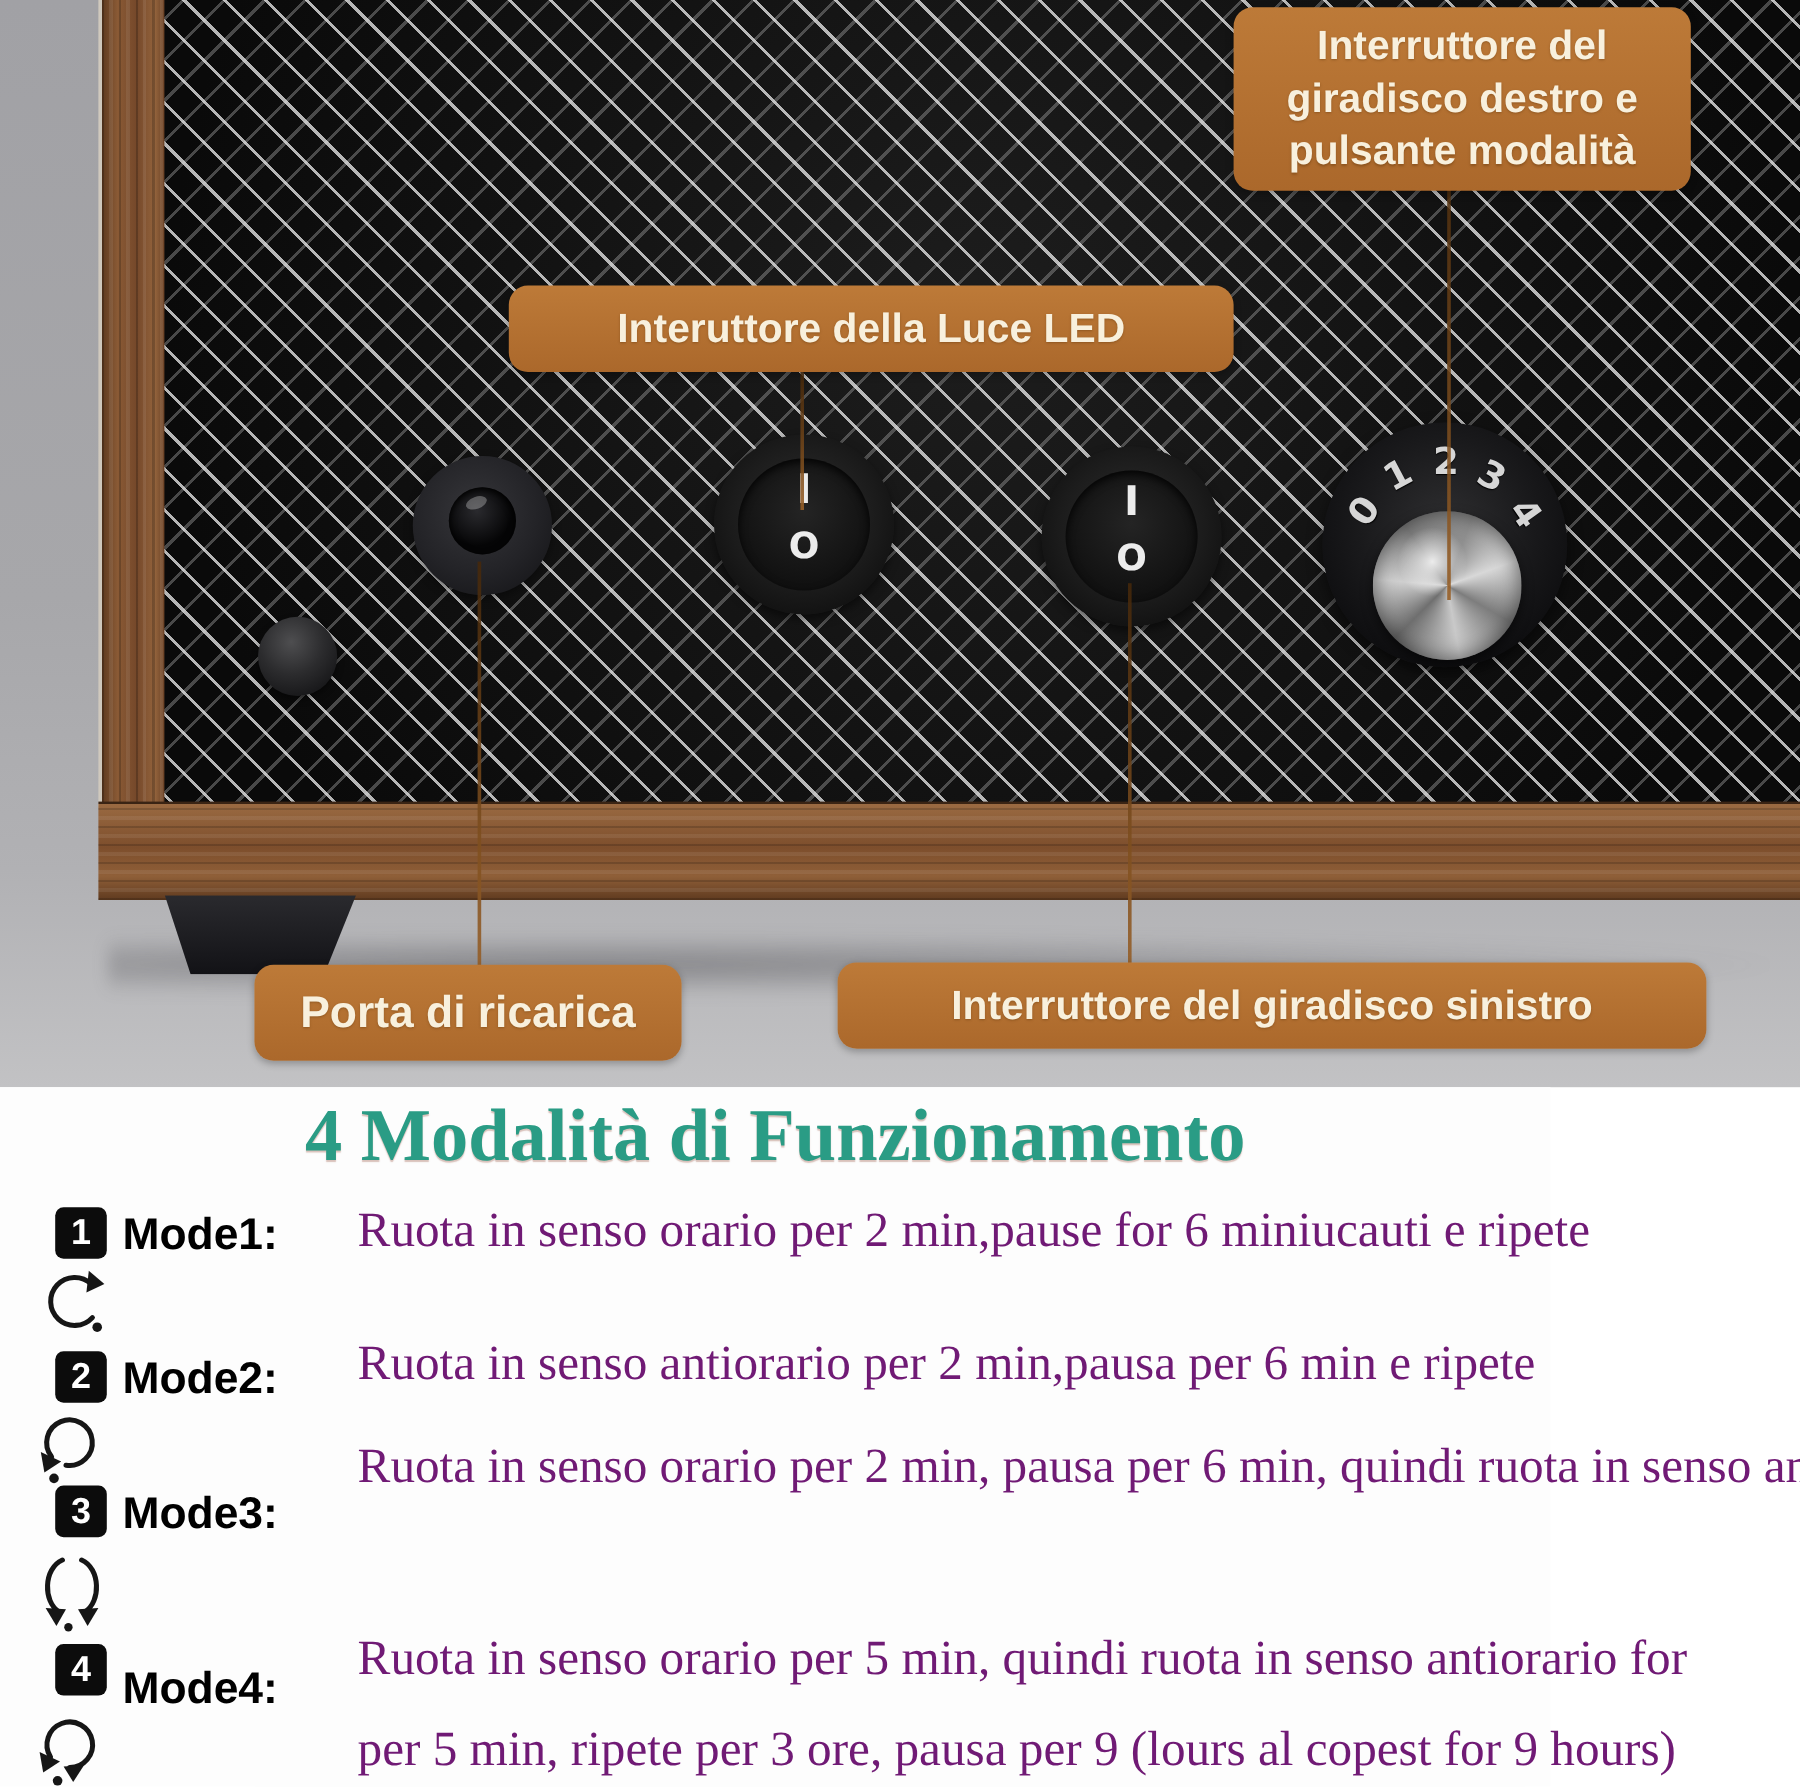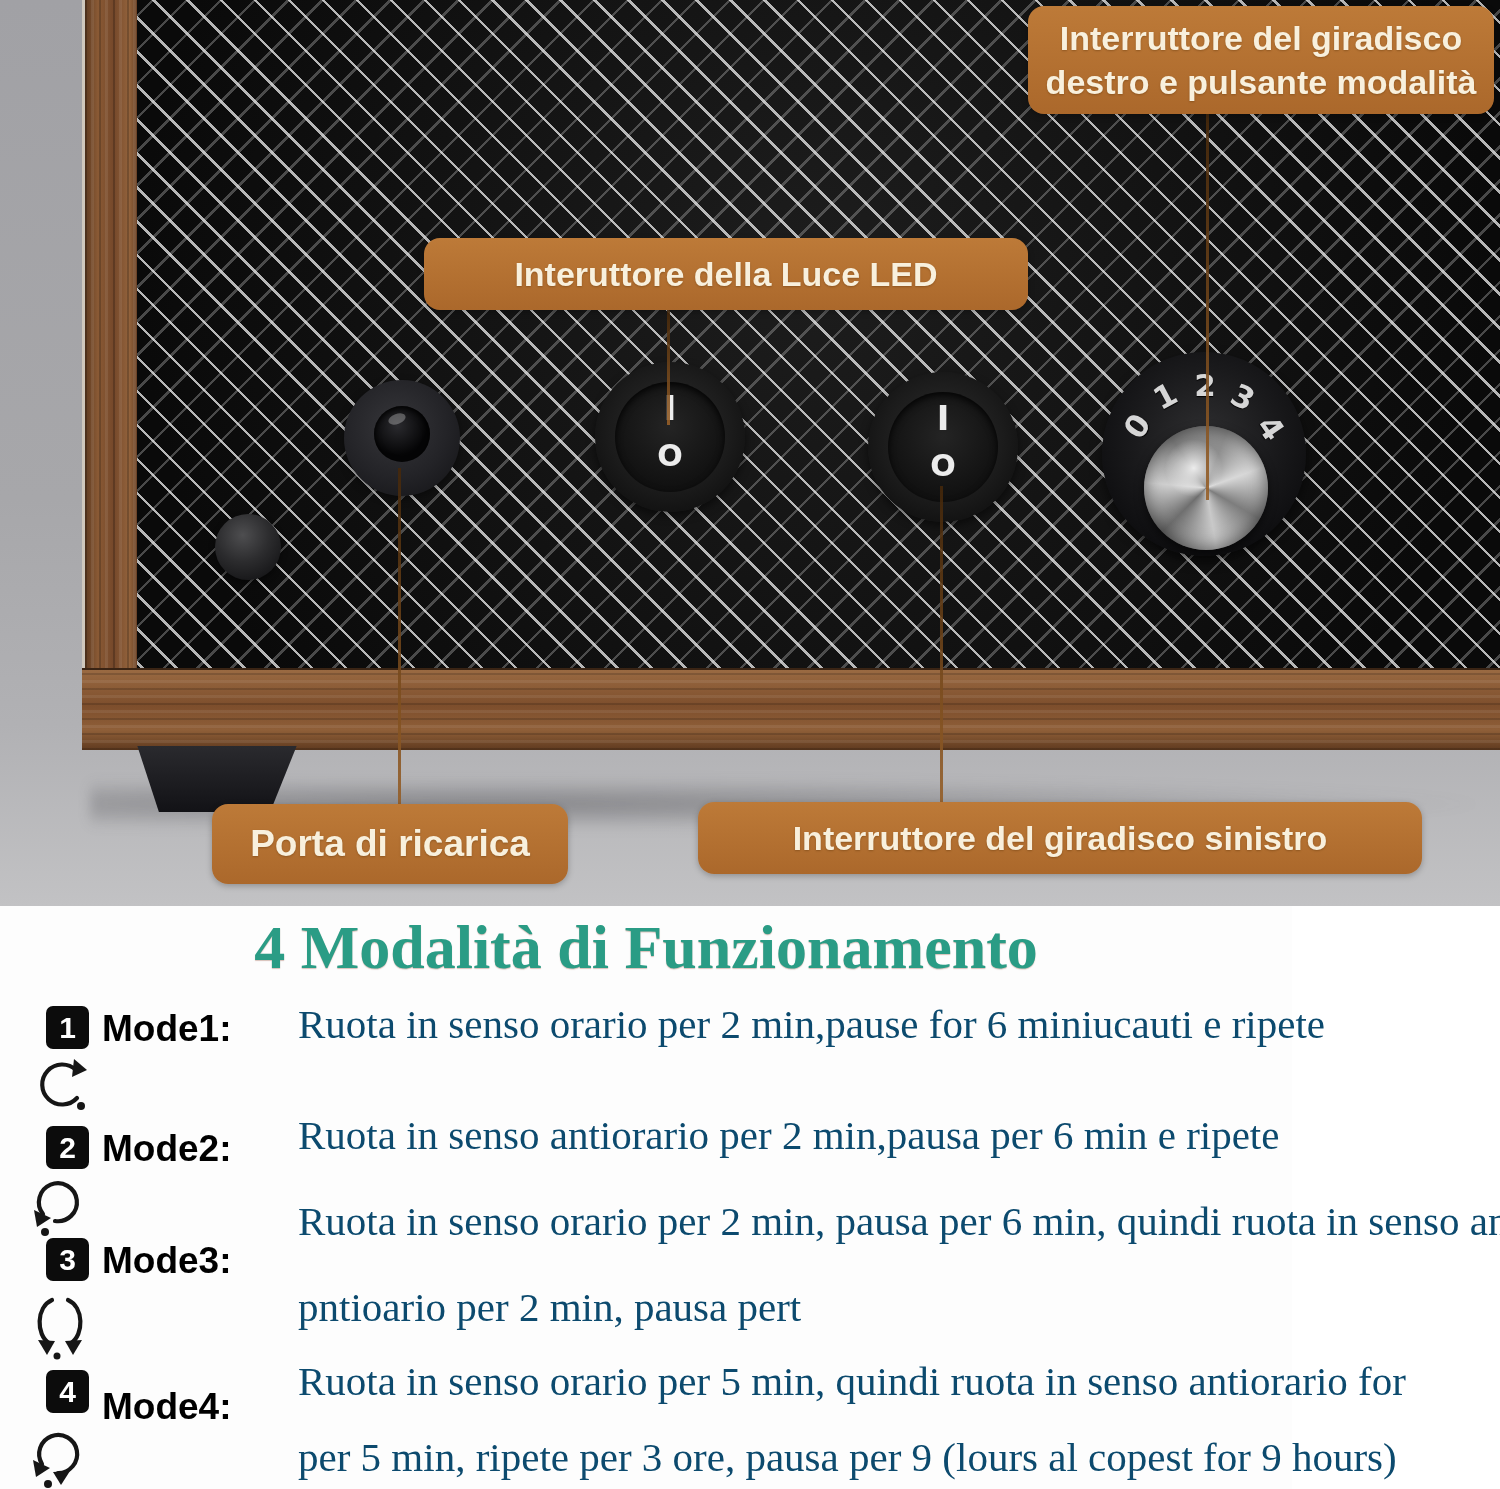--- a/index.html
+++ b/index.html
@@ -75,35 +75,35 @@
       conic-gradient(from 20deg, #8f8f8f, #d8d8d8 50deg, #7d7d7d 100deg, #c9c9c9 150deg, #6f6f6f 205deg, #cfcfcf 255deg, #828282 305deg, #8f8f8f 360deg);
     box-shadow:inset 0 0 18px rgba(0,0,0,.55), 0 4px 10px rgba(0,0,0,.6);}
 
   .leader{position:absolute;width:3px;z-index:4;
     background:linear-gradient(180deg,rgba(70,40,10,.85),rgba(150,95,40,.9));}
 
   .callout{position:absolute;z-index:5;box-sizing:border-box;text-align:center;
     background:linear-gradient(180deg,#bd7a38,#ab682b);color:#f8f0dd;border-radius:16px;
     font:700 34px/1.3 "Liberation Sans",sans-serif;
     text-shadow:0 1px 2px rgba(90,50,10,.4);box-shadow:0 2px 6px rgba(0,0,0,.25);}
-  .co-right{left:1028px;top:6px;width:466px;padding:10px 8px;}
+  .co-right{left:1028px;top:6px;width:381px;padding:10px 8px;}
   .co-led{left:424px;top:238px;width:604px;padding:14px 8px;}
   .co-port{left:212px;top:804px;width:356px;padding:16px 8px;font-size:37px;}
   .co-left{left:698px;top:802px;width:724px;padding:14px 6px;}
 
   
   .modes{position:absolute;left:0;top:906px;width:1292px;height:583px;background:#fdfdfd;}
   .title{margin:0;position:absolute;left:0;right:0;top:6px;text-align:center;
     font:700 62px "Liberation Serif",serif;color:#2a9c85;
     text-shadow:0 1px 1px rgba(150,80,60,.35);}
   .badge{position:absolute;width:43px;height:43px;background:#0c0c0c;color:#ffffff;border-radius:7px;
     display:flex;align-items:center;justify-content:center;
     font:700 30px "Liberation Sans",sans-serif;}
   .mlabel{position:absolute;font:600 37px "Liberation Sans",sans-serif;color:#000000;}
-  .mdesc{position:absolute;font:400 41px/1.15 "Liberation Serif",serif;color:#0c4a6e;white-space:nowrap;}
+  .mdesc{position:absolute;font:400 41px/1.15 "Liberation Serif",serif;color:#701a75;white-space:nowrap;}
   .micon{position:absolute;}
   .micon path{fill:none;stroke:#161616;stroke-width:4.2;stroke-linecap:round;}
   .micon polygon,.micon circle{fill:#161616;stroke:none;}
 
   .b1{left:46px;top:100px;} .l1{left:102px;top:102px;} .d1{left:298px;top:95px;}  .i1{left:34px;top:150px;}
   .b2{left:46px;top:220px;} .l2{left:102px;top:222px;} .d2{left:298px;top:206px;text-align:right;} .i2{left:28px;top:268px;}
   .d3a{left:298px;top:292px;} .b3{left:46px;top:332px;} .l3{left:102px;top:334px;}
   .d3b{left:298px;top:378px;} .i3{left:26px;top:386px;}
   .b4{left:46px;top:464px;} .l4{left:102px;top:480px;} .d4a{left:298px;top:452px;font-family:Liberation Serif, serif;}
   .i4{left:28px;top:520px;} .d4b{left:298px;top:528px;}
@@ -180,21 +180,20 @@
     <div class="mdesc d2">Ruota in senso antiorario per 2 min,pausa per 6 min e ripete</div>
     <svg class="micon i2" width="58" height="64" viewBox="0 0 58 64">
       <path d="M 15 40 A 19 19 0 1 1 27 47"></path>
       <polygon points="9,53 6,36 23,44"></polygon>
       <circle cx="17" cy="58" r="4"></circle>
     </svg>
 
     <div class="mdesc d3a">Ruota in senso orario per 2 min, pausa per 6 min, quindi ruota in senso ant</div>
     <div class="badge b3">3</div>
     <div class="mlabel l3">Mode3:</div>
-    <div class="mdesc d3b">pntioario per 2 min, pausa pert</div>
     <svg class="micon i3" width="66" height="68" viewBox="0 0 66 68">
       <path d="M 26 8 C 10 15 10 43 23 51"></path>
       <path d="M 42 8 C 58 15 58 43 45 51"></path>
       <polygon points="21,63 12,48 29,49"></polygon>
       <polygon points="47,63 39,49 56,48"></polygon>
       <circle cx="31" cy="64" r="3.5"></circle>
     </svg>
 
     <div class="badge b4">4</div>
     <div class="mlabel l4">Mode4:</div>

